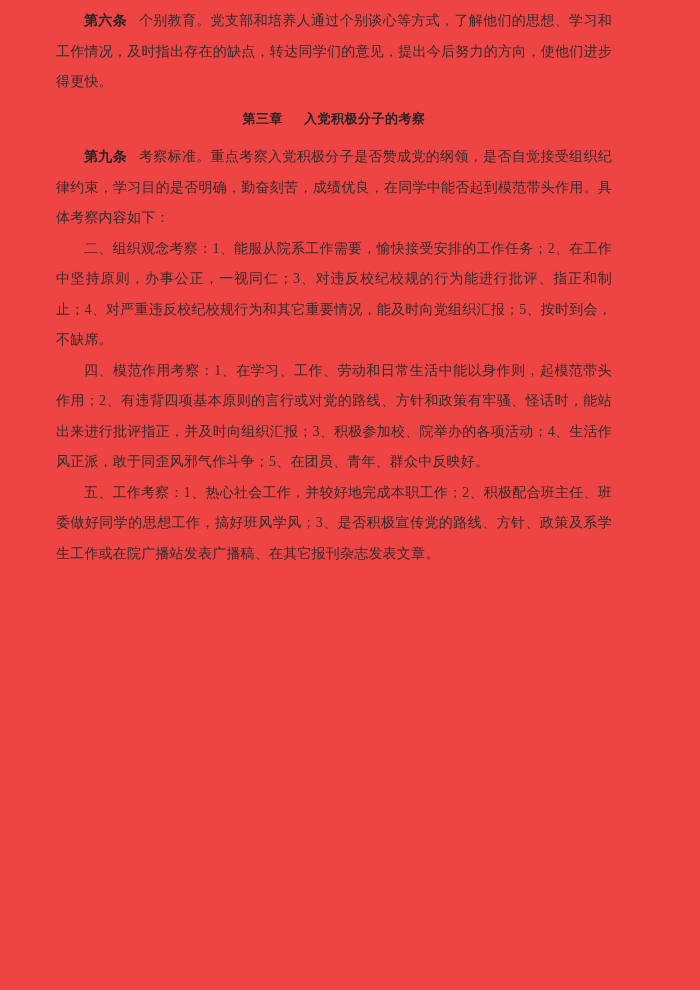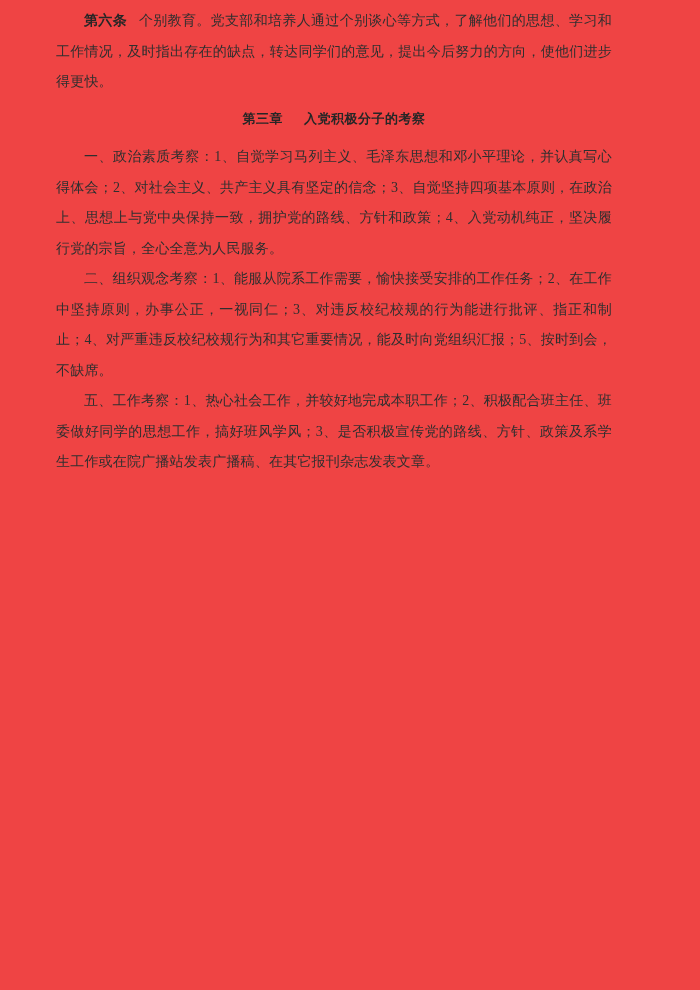--- a/index.html
+++ b/index.html
@@ -52,22 +52,23 @@
 <body>
 
 <div class="page">
 
   <p class="para"><span class="article-label">第六条</span><span>个别教育。党支部和培养人通过个别谈心等方式，了解他们的思想、学习和工作情况，及时指出存在的缺点，转达同学们的意见，提出今后努力的方向，使他们进步得更快。</span></p>
 
 
   <h2 class="chapter"><span class="chapter-num">第三章</span><span>入党积极分子的考察</span></h2>
 
 
+  <p class="para"><span class="article-label">第九条</span><span>考察标准。重点考察入党积极分子是否赞成党的纲领，是否自觉接受组织纪律约束，学习目的是否明确，勤奋刻苦，成绩优良，在同学中能否起到模范带头作用。具体考察内容如下：</span></p>
 
-  <p class="para"><span>一、政治素质考察：1、自觉学习马列主义、毛泽东思想和邓小平理论，并认真写心得体会；2、对社会主义、共产主义具有坚定的信念；3、自觉坚持四项基本原则，在政治上、思想上与党中央保持一致，拥护党的路线、方针和政策；4、入党动机纯正，坚决履行党的宗旨，全心全意为人民服务。</span></p>
 
   <p class="para"><span>二、组织观念考察：1、能服从院系工作需要，愉快接受安排的工作任务；2、在工作中坚持原则，办事公正，一视同仁；3、对违反校纪校规的行为能进行批评、指正和制止；4、对严重违反校纪校规行为和其它重要情况，能及时向党组织汇报；5、按时到会，不缺席。</span></p>
 
 
+  <p class="para"><span>四、模范作用考察：1、在学习、工作、劳动和日常生活中能以身作则，起模范带头作用；2、有违背四项基本原则的言行或对党的路线、方针和政策有牢骚、怪话时，能站出来进行批评指正，并及时向组织汇报；3、积极参加校、院举办的各项活动；4、生活作风正派，敢于同歪风邪气作斗争；5、在团员、青年、群众中反映好。</span></p>
 
   <p class="para"><span>五、工作考察：1、热心社会工作，并较好地完成本职工作；2、积极配合班主任、班委做好同学的思想工作，搞好班风学风；3、是否积极宣传党的路线、方针、政策及系学生工作或在院广播站发表广播稿、在其它报刊杂志发表文章。</span></p>
 
 </div>
 
 </body></html>

